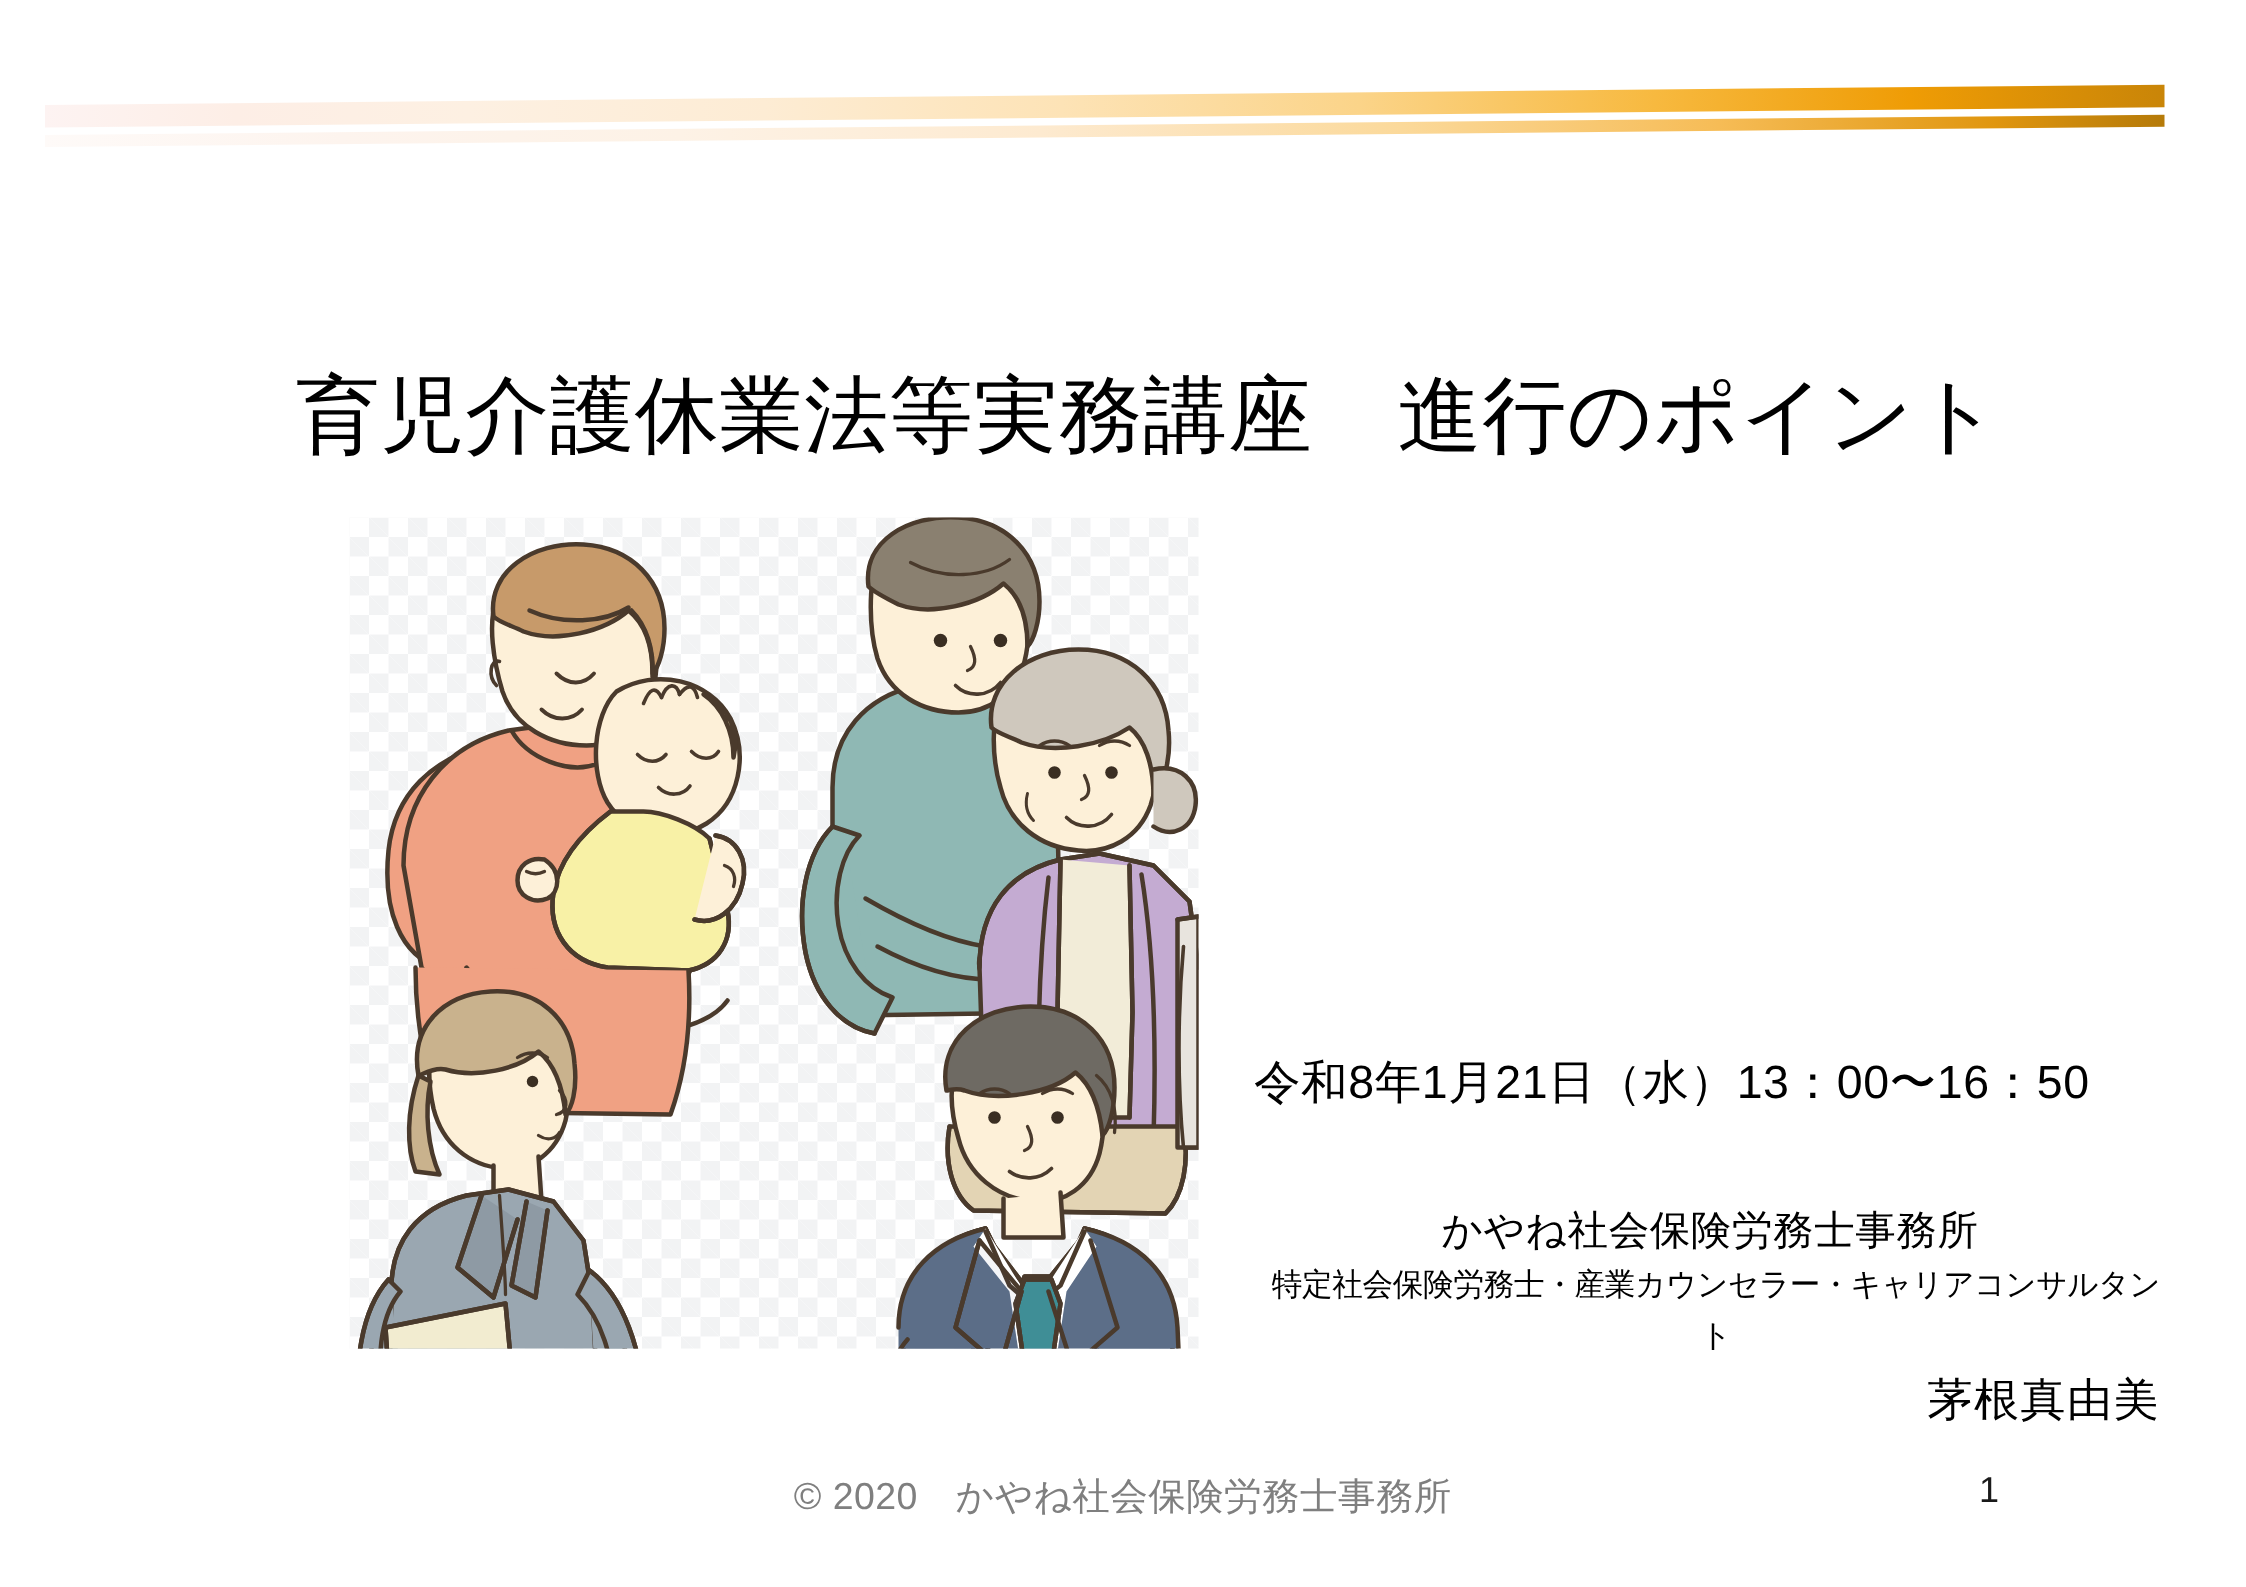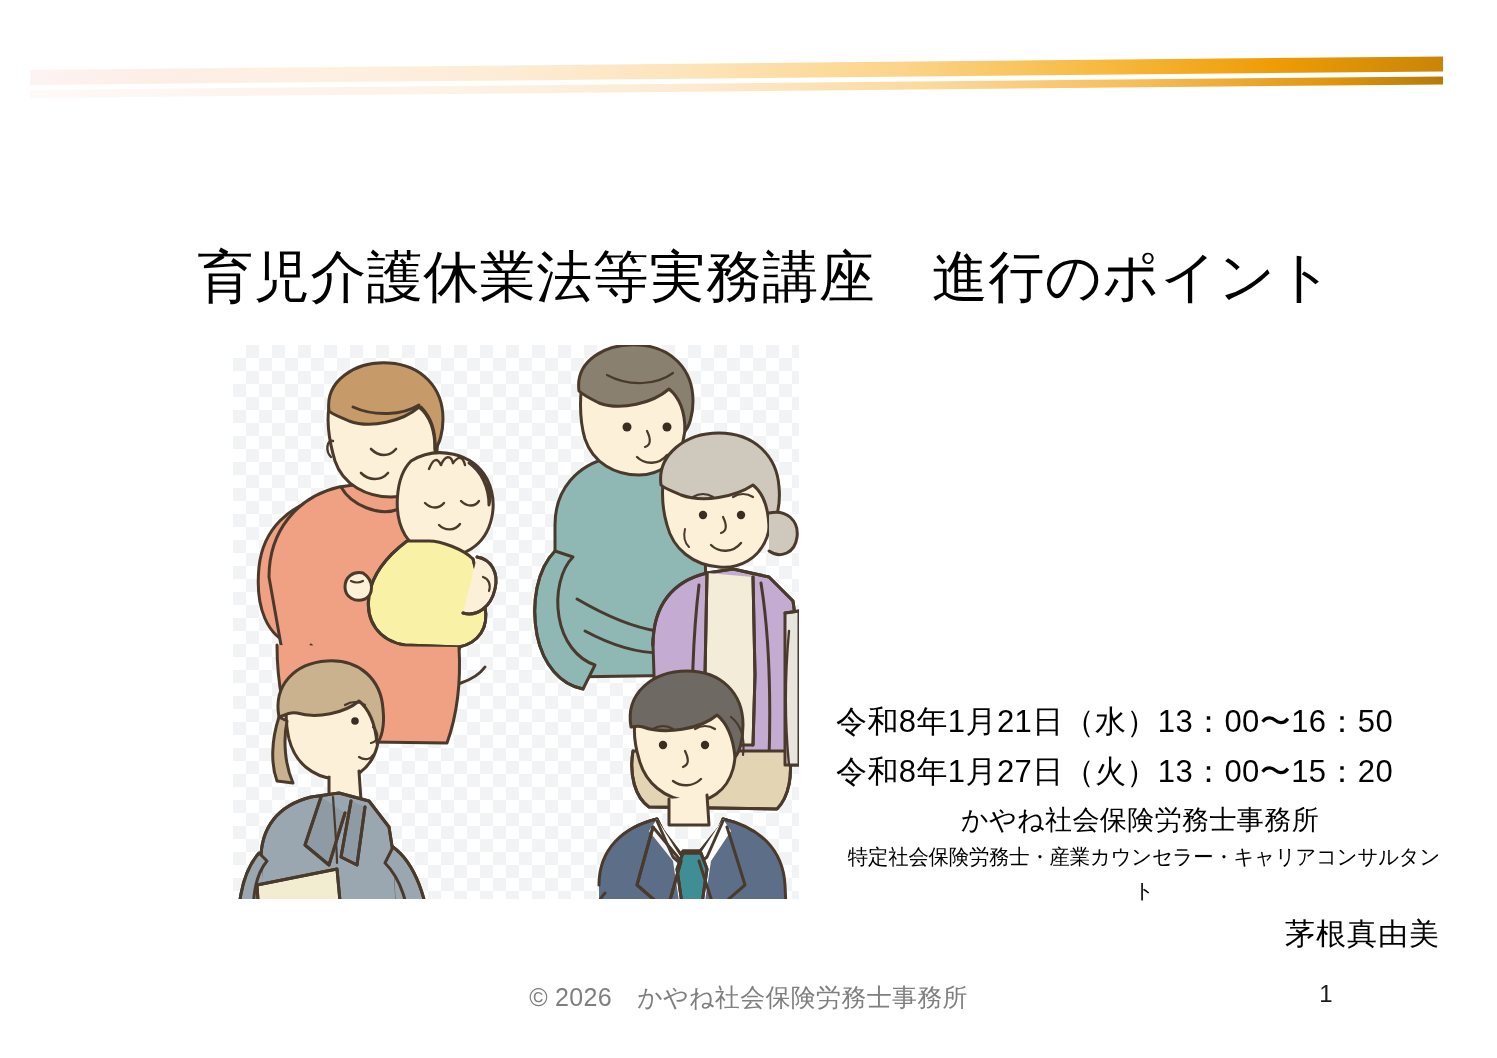--- a/index.html
+++ b/index.html
@@ -459,25 +459,24 @@
           <path d="M486 682 C504 678 524 680 536 688" stroke-width="2.2"></path>
           <path d="M482 694 C500 690 520 692 534 700" stroke-width="2.2"></path>
           <path d="M484 706 C500 702 518 704 530 710" stroke-width="2.2"></path>
         </g>
       </g>
     </svg>
   </div>
 
   <div class="event-dates">
     <div class="event-date-line">令和8年1月21日（水）13：00〜16：50</div>
-    <div class="event-date-line">令和8年1月27日（火）13：00〜15：20</div>
   </div>
 
   <div class="presenter-block">
     <div class="office-name">かやね社会保険労務士事務所</div>
     <div class="credentials">特定社会保険労務士・産業カウンセラー・キャリアコンサルタント</div>
     <div class="presenter-name">茅根真由美</div>
   </div>
 
-  <div class="footer-copyright">© 2026　かやね社会保険労務士事務所</div>
+  <div class="footer-copyright">© 2020　かやね社会保険労務士事務所</div>
   <div class="page-number">1</div>
 
 </div>
 
 </body></html>

